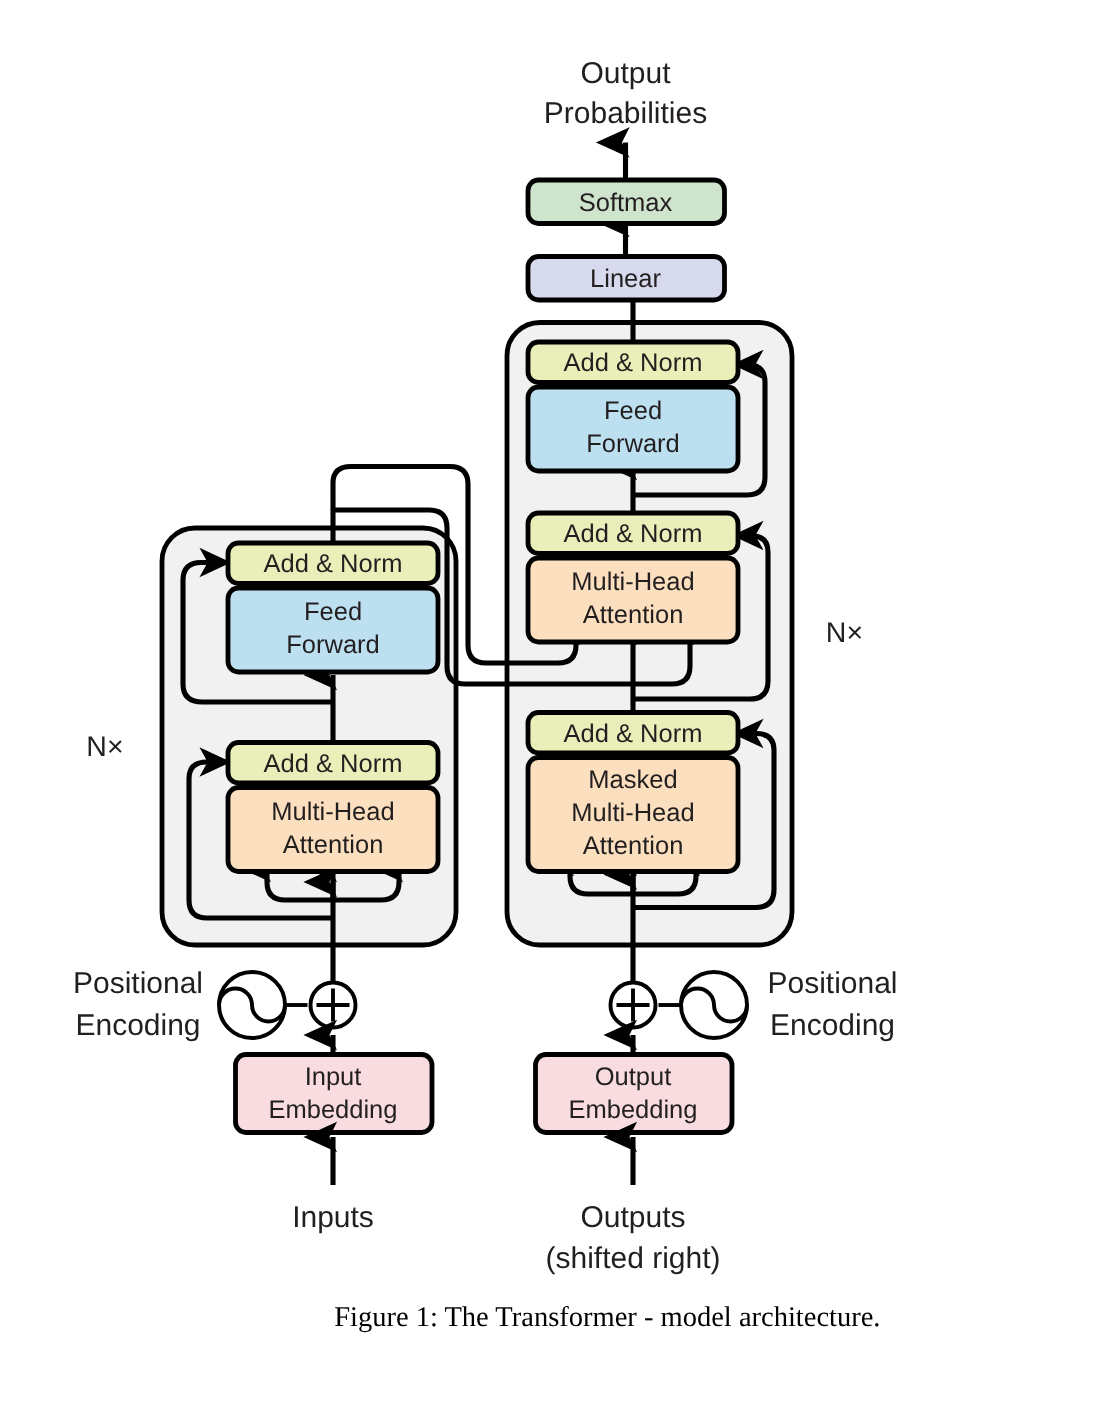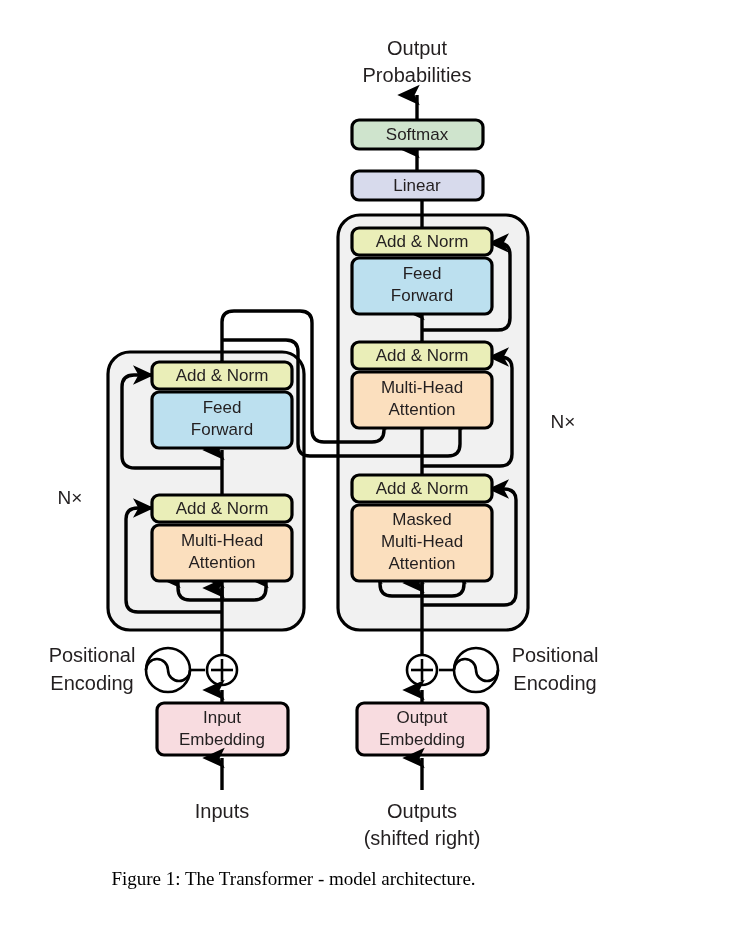--- a/index.html
+++ b/index.html
@@ -51,21 +51,21 @@
   .container-box { fill: #f1f1f1; stroke: #000000; stroke-width: 3.2; }
   .node-box { stroke: #000000; stroke-width: 3.2; }
   .wire { stroke: #000000; stroke-width: 3.4; fill: none; stroke-linecap: butt; stroke-linejoin: round; }
   .wire-thin { stroke: #000000; stroke-width: 2.6; fill: none; }
   .circle-op { fill: #ffffff; stroke: #000000; stroke-width: 2.6; }
   .caption {
     position: absolute;
     left: 0;
     top: 868px;
     width: 587px;
-    text-align: center;
+    text-align: right;
     font-family: "Liberation Serif", serif;
     font-size: 19px;
     color: #000000;
   }
 </style>
 </head>
 <body>
 
 <div id="figure-root">
 

